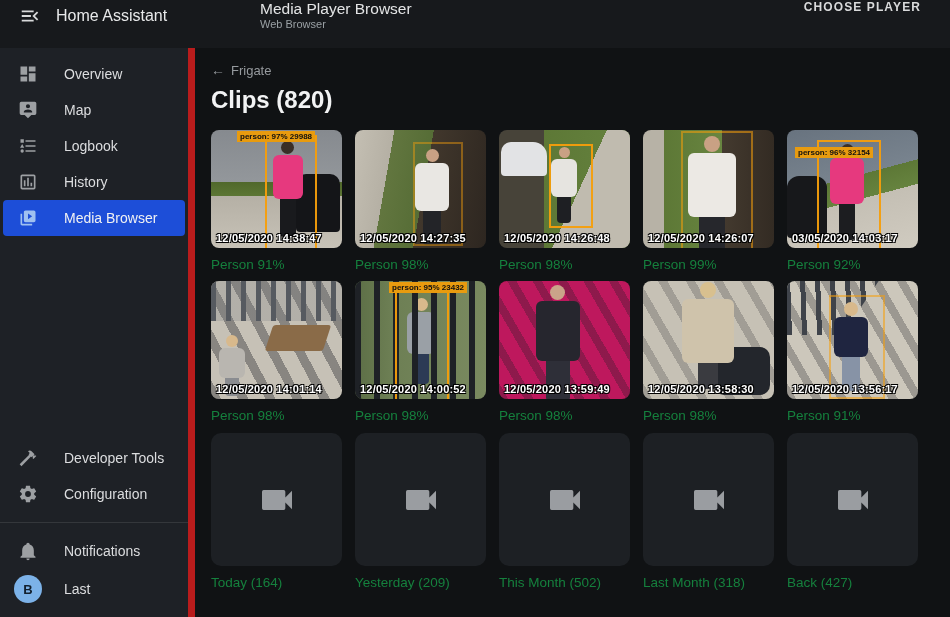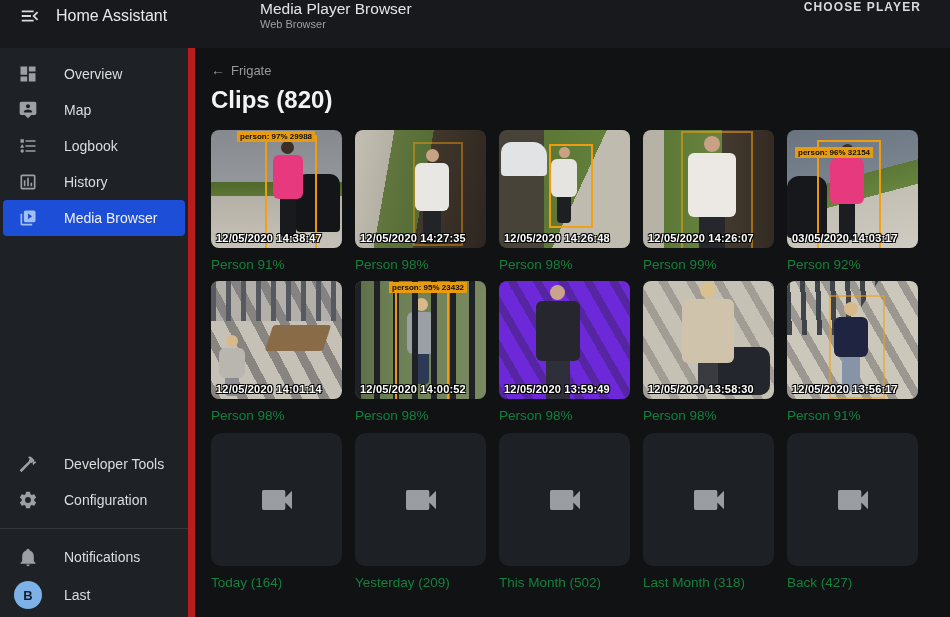--- a/index.html
+++ b/index.html
@@ -27,21 +27,21 @@
   
   .sidebar { width:195px; flex:0 0 195px; background:#1e2126; border-right:7px solid #b91c1c;
     display:flex; flex-direction:column; padding-top:8px; }
   .nav-item { height:36px; display:flex; align-items:center; padding-left:15px; margin:0 3px;
     border-radius:4px; cursor:pointer; color:#9da0a3; }
   .nav-item .nav-label { color:#dcdddf; font-size:14px; margin-left:26px; white-space:nowrap; }
   .nav-item svg { width:20px; height:20px; fill:currentColor; flex:0 0 20px; }
   .nav-item.selected { background:#1d4ed8; }
   .nav-item.selected svg { fill:#9fc0f0; }
   .nav-item.selected .nav-label { color:#f0f1f3; }
-  .nav-bottom { margin-top:auto; padding-bottom:2px; }
+  .nav-bottom { margin-top:auto; padding-bottom:8px; }
   .divider { border-top:1px solid #34373b; margin:10px 0 10px 0; }
   .avatar { width:28px; height:28px; border-radius:50%; background:#7cb2e8; color:#13202e;
     font-size:13px; font-weight:700; display:flex; align-items:center; justify-content:center;
     margin-left:-4px; flex:0 0 28px; }
   .nav-item.user { height:40px; }
   .nav-item.user .nav-label { margin-left:22px; }
 
   
   .content { flex:1; background:#101214; padding:0 16px; overflow:hidden; }
   .back-row { margin-top:14px; color:#969a9e; font-size:13px; cursor:pointer; display:flex;
@@ -101,21 +101,21 @@
   .s6::after { content:""; position:absolute; left:0; top:0; right:0; height:40px; background:repeating-linear-gradient(90deg,#565a60 0 5px,rgba(120,124,130,.25) 5px 15px); z-index:1; }
   .s6 .prop { display:block; left:44%; top:44px; width:58px; height:26px; background:#8a6b48; border-radius:3px; transform:skewX(-18deg); }
   .s6 { --pl:6%; --pt:46%; --hs:12px; --hc:#d8b98c; --tw:26px; --th:30px; --tc:#b9b6b0; --lw:14px; --lh:18px; --lc:#8a8c90; }
 
   .s7 { background:linear-gradient(90deg,#5c6e46 0%,#6d7f54 28%,#7a8a60 100%); }
   .s7::after { content:""; position:absolute; inset:0; background:repeating-linear-gradient(90deg,#1e2126 0 6px,transparent 6px 19px); z-index:4; }
   .s7 { --pl:40%; --pt:14%; --hs:13px; --hc:#d8b98c; --tw:28px; --th:42px; --tc:#9aa0a6; --lw:16px; --lh:30px; --lc:#2c3a55; }
   .s7 .bbox { display:block; left:40px; top:8px; width:54px; height:112px; z-index:5; }
   .s7 .chip { left:34px; top:1px; }
 
-  .s8 { background:#6d28d9; }
+  .s8 { background:#be185d; }
   .s8::before { content:""; position:absolute; inset:0; background:repeating-linear-gradient(60deg,rgba(30,30,36,.30) 0 8px,transparent 8px 22px); z-index:1; }
   .s8 { --pl:28%; --pt:3%; --hs:15px; --hc:#caa489; --tw:44px; --th:60px; --tc:#26262e; --lw:24px; --lh:40px; --lc:#2e2f38; }
 
   .s9 { background:#c6c1b5; }
   .s9::before { content:""; position:absolute; inset:0; background:repeating-linear-gradient(60deg,rgba(30,30,36,.22) 0 8px,transparent 8px 24px); z-index:1; }
   .s9 .prop { display:block; right:4px; bottom:4px; width:56px; height:48px; background:#23262c; border-radius:10px; }
   .s9 { --pl:30%; --pt:1%; --hs:16px; --hc:#d8c08f; --tw:52px; --th:64px; --tc:#cfc3ab; --lw:20px; --lh:26px; --lc:#3a3b40; }
 
   .s10 { background:#ccc7bb; }
   .s10::before { content:""; position:absolute; inset:0; background:repeating-linear-gradient(60deg,rgba(30,30,36,.28) 0 8px,transparent 8px 22px); z-index:1; }

